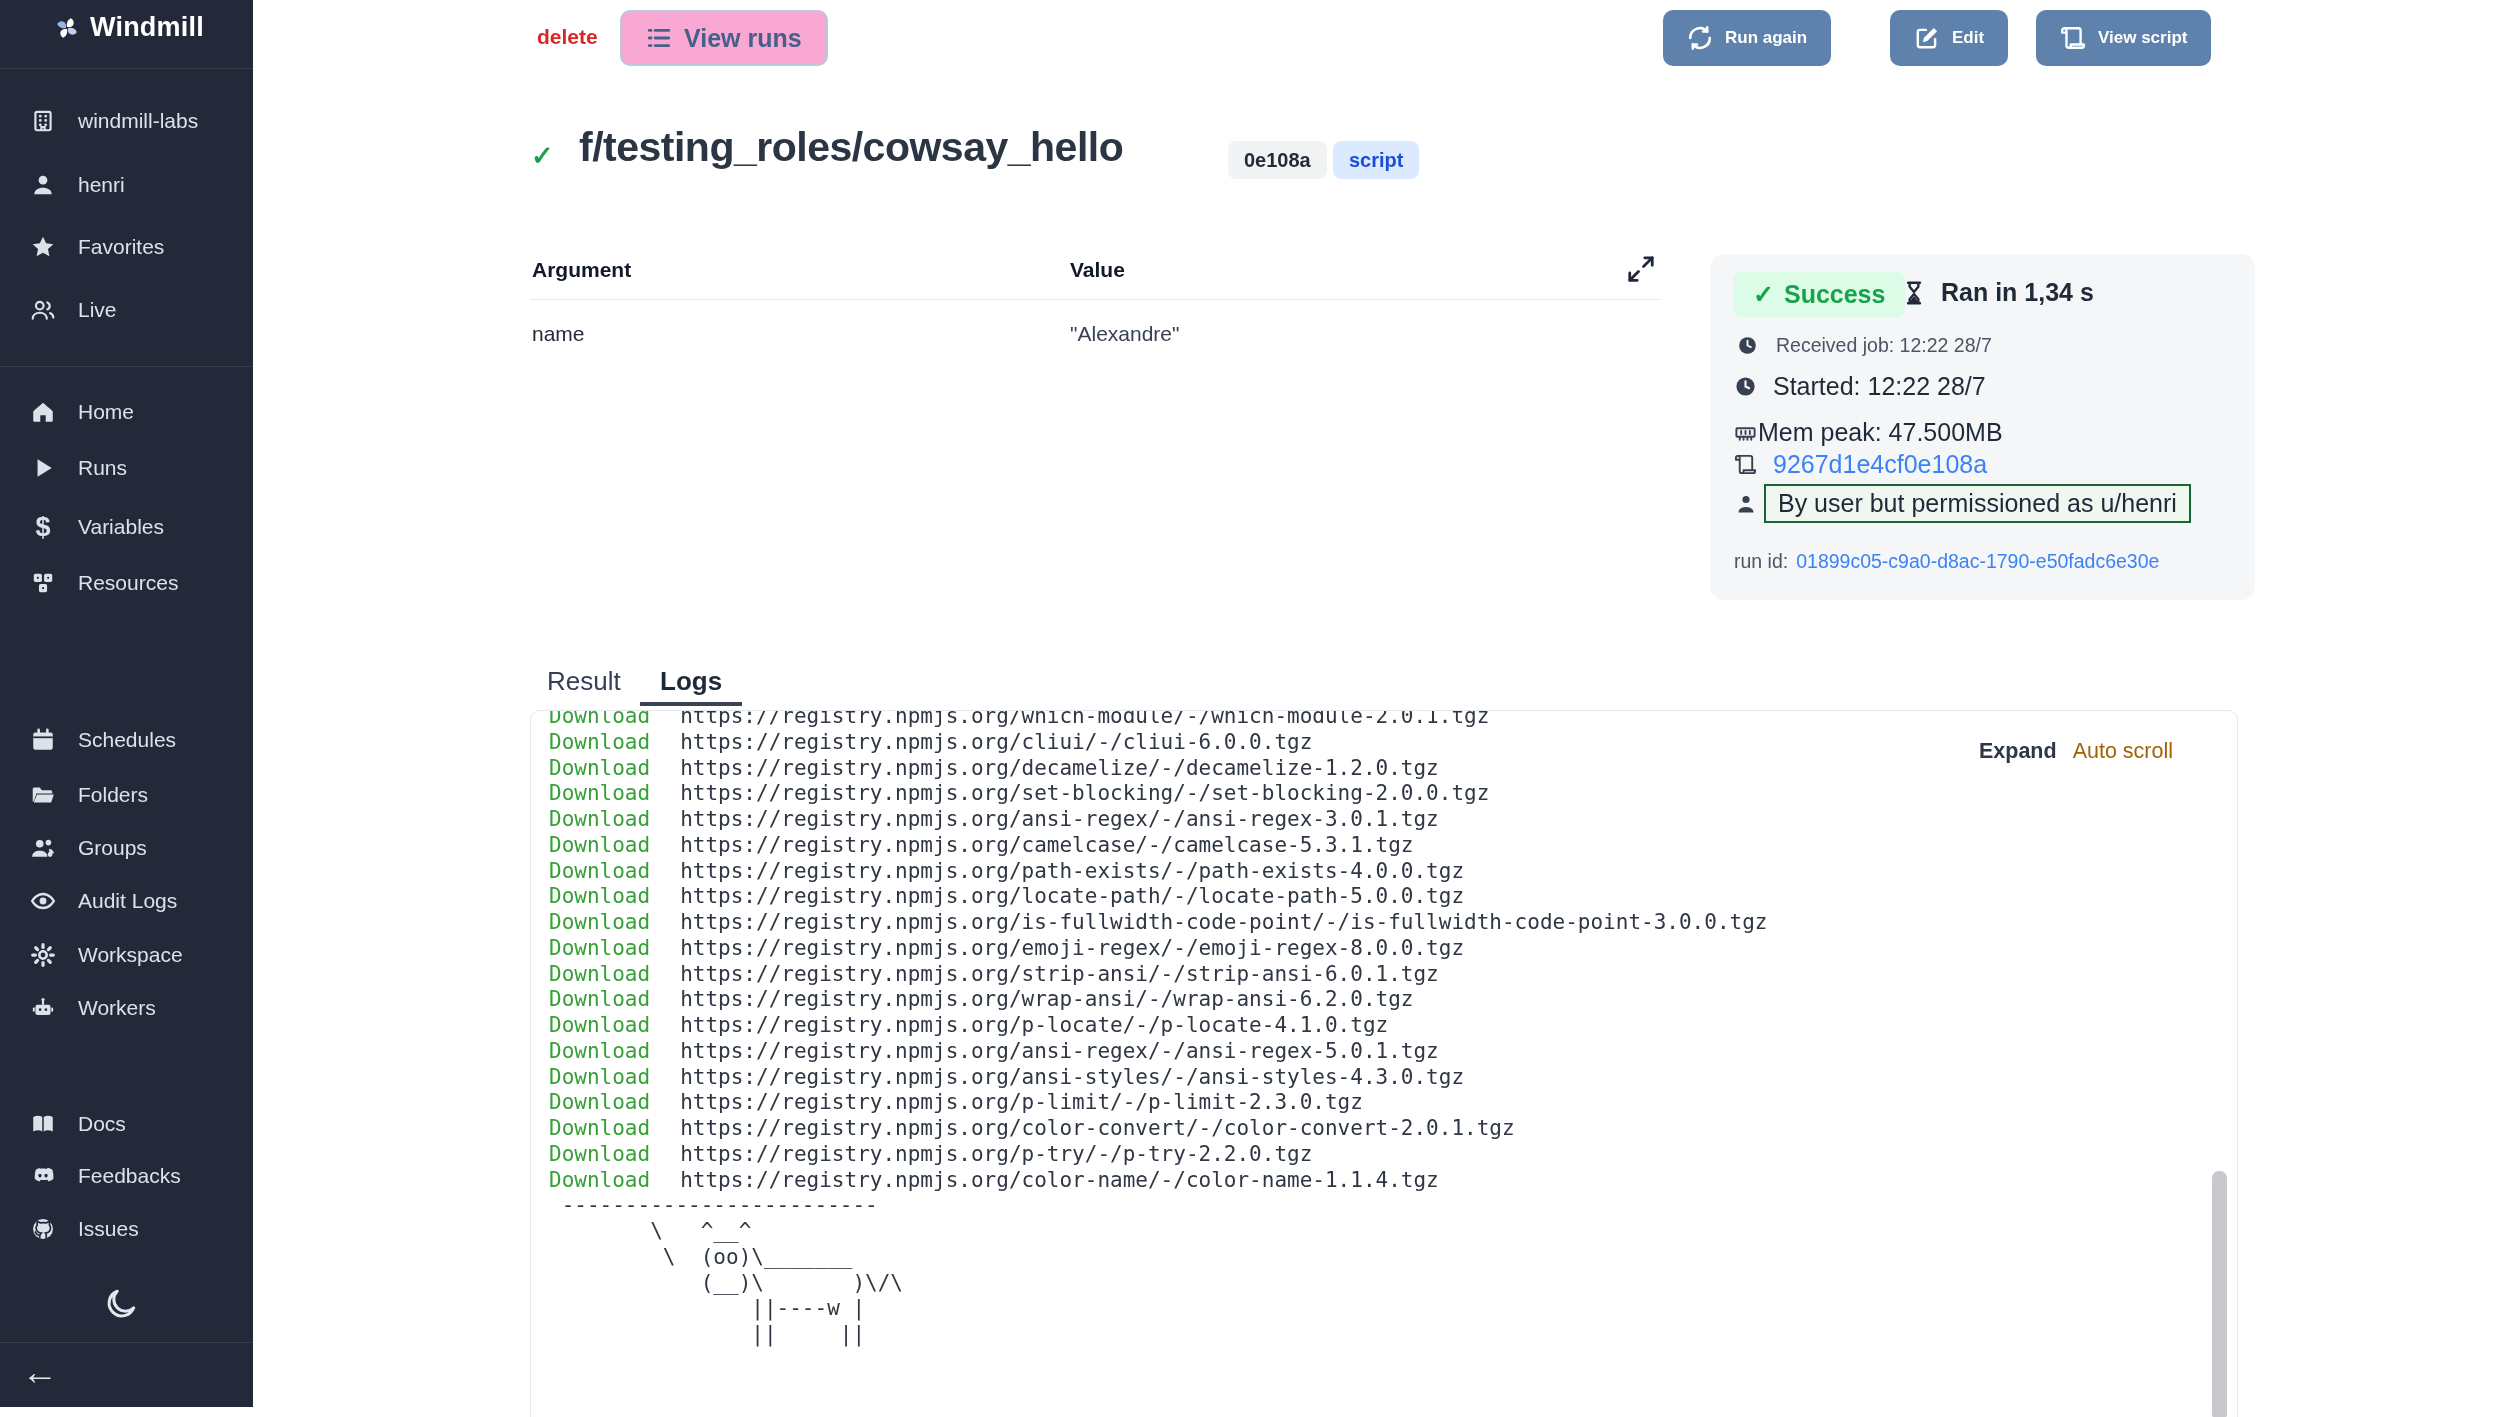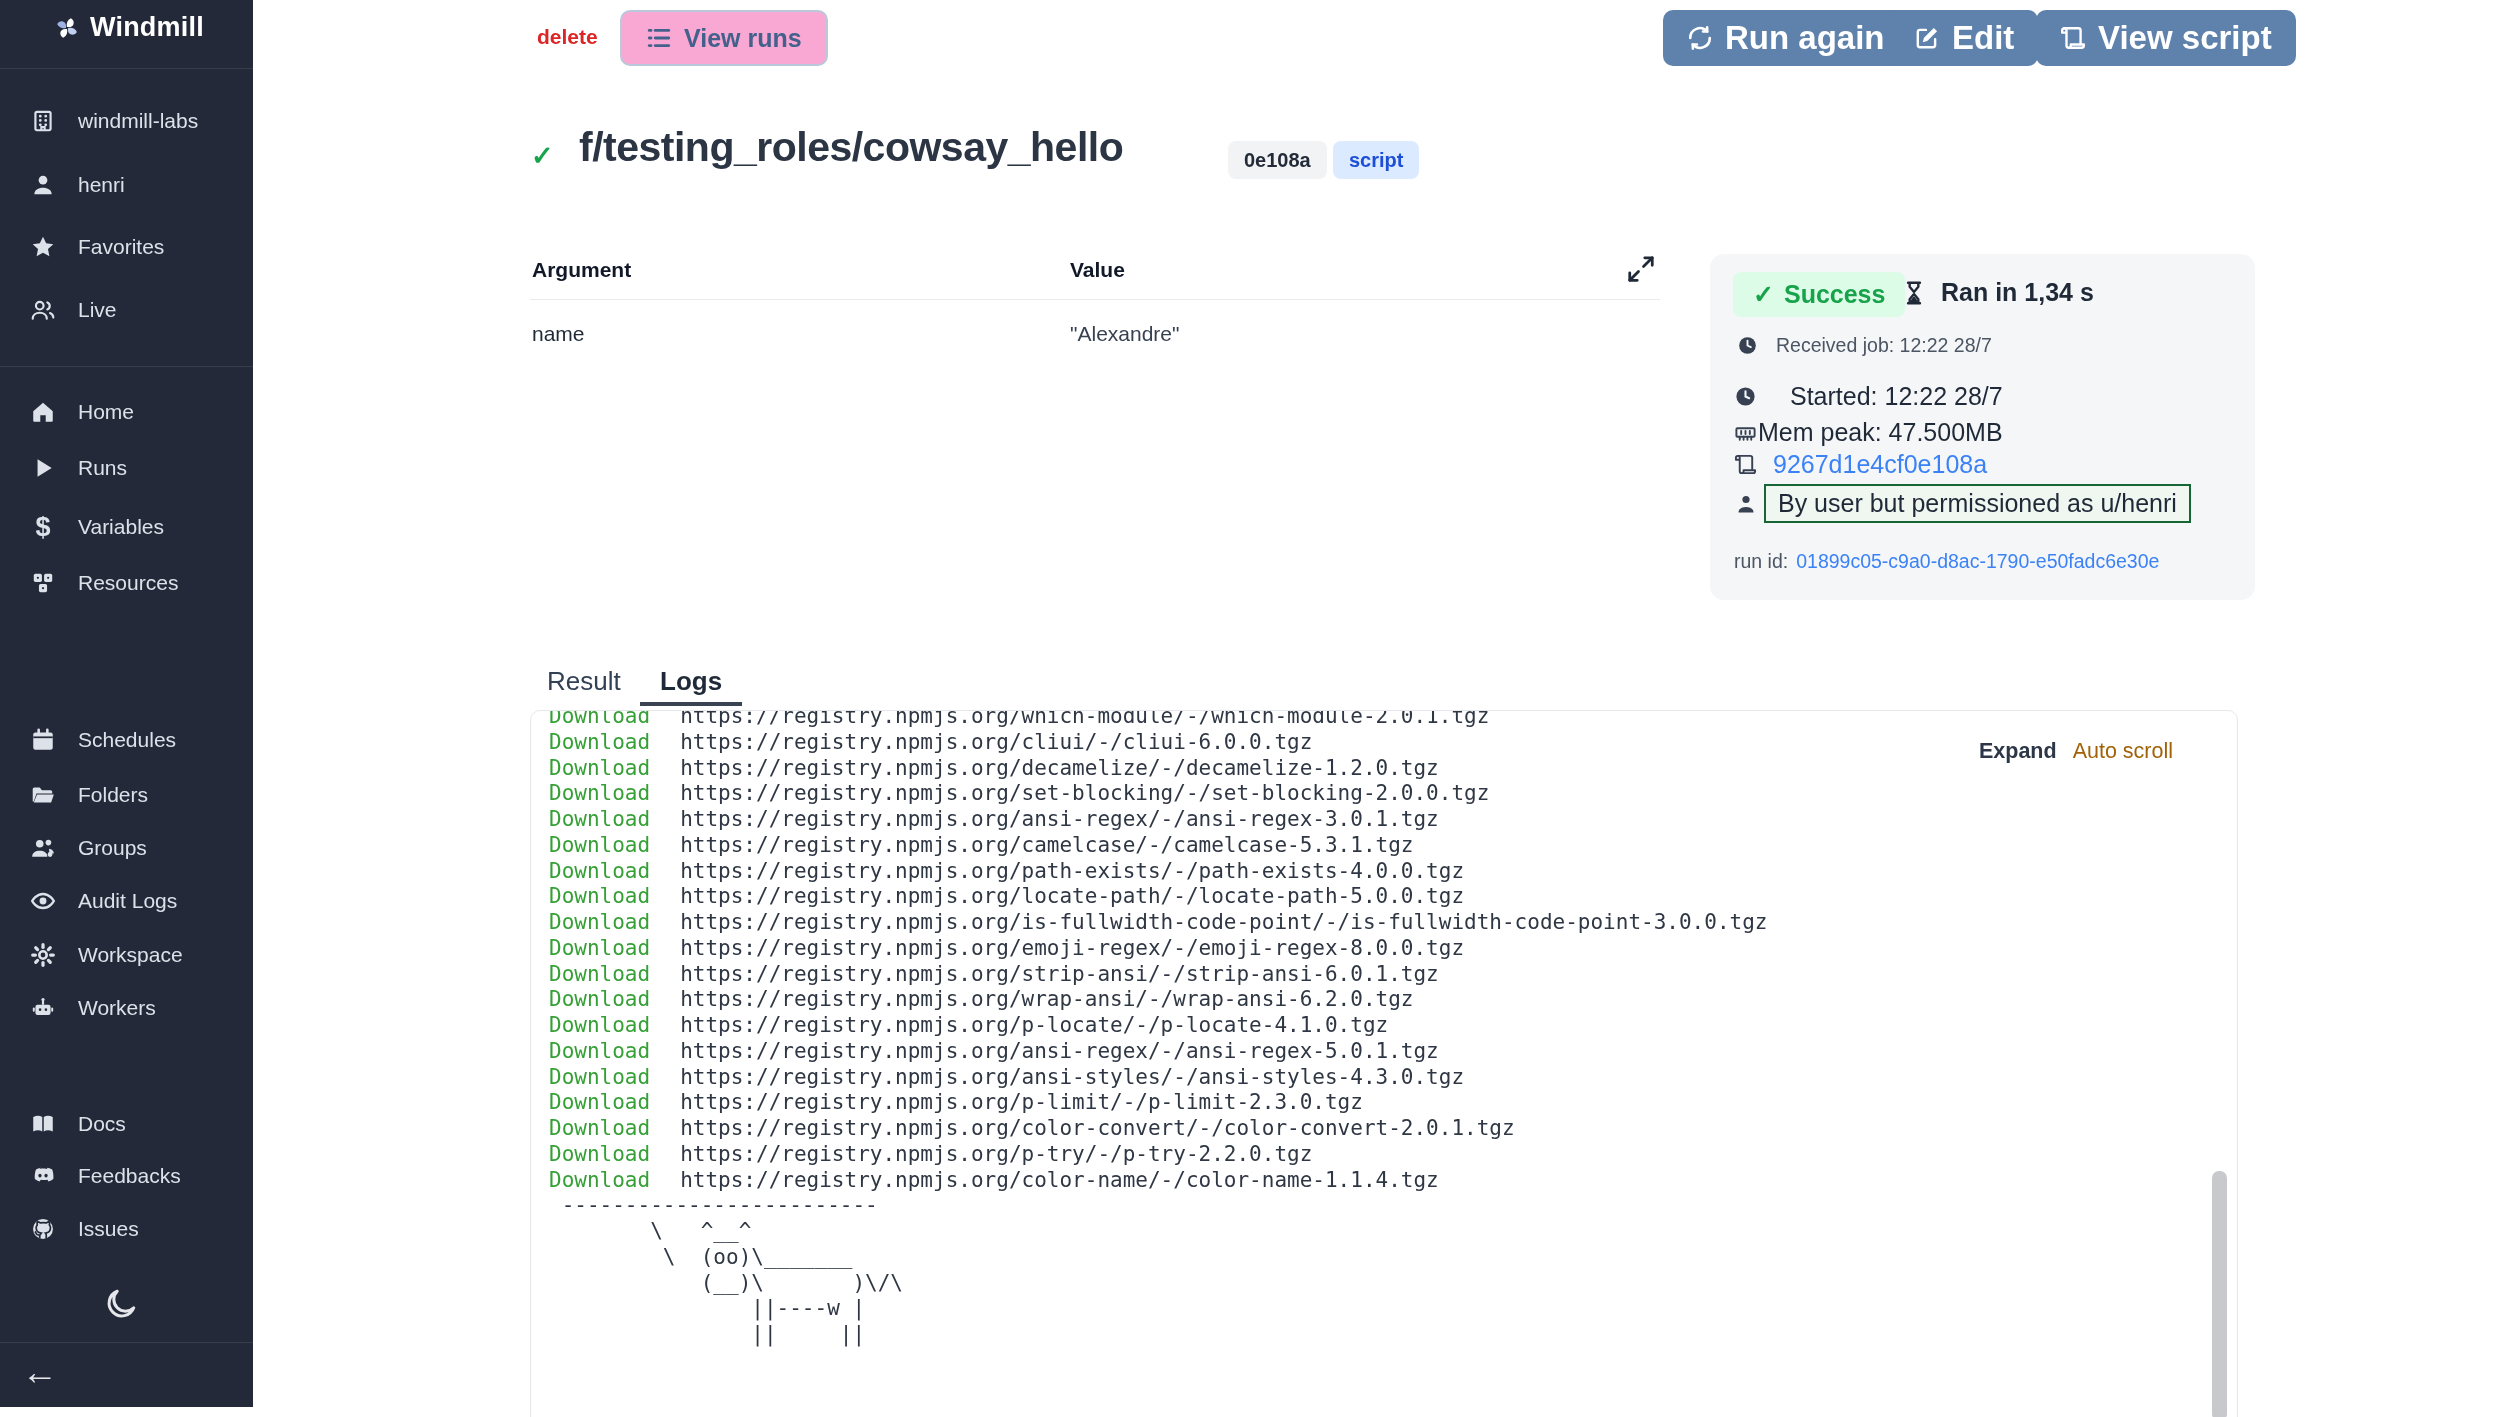--- a/index.html
+++ b/index.html
@@ -14,21 +14,21 @@
   .sb-item span.lbl{color:#dde1e9;font-size:21px;font-weight:500;white-space:nowrap;}
   .sb-ico{width:26px;height:26px;flex:0 0 26px;}
   .sb-dollar{width:26px;text-align:center;color:#dde1e9;font-size:27px;font-weight:700;line-height:26px;}
   .sb-moon{position:absolute;left:103px;top:1286px;width:36px;height:36px;cursor:pointer;}
   .sb-collapse{position:absolute;left:22px;top:1352px;color:#e5e7eb;font-size:36px;cursor:pointer;line-height:40px;}
   
   .txt-btn{position:absolute;font-size:21px;font-weight:600;color:#dc2626;cursor:pointer;}
   .btn{position:absolute;top:10px;height:56px;display:flex;align-items:center;gap:12px;
        border-radius:10px;padding:0 24px;box-sizing:border-box;cursor:pointer;font-weight:700;}
   .btn-outline{background:#f9a8d4;border:2px solid #b9c8da;color:#44618c;font-size:25px;}
-  .btn-solid{background:#5e82ac;border:none;color:#fff;font-size:33px;}
+  .btn-solid{background:#5e82ac;border:none;color:#fff;font-size:17px;}
   
   .title-check{position:absolute;left:531px;top:140px;color:#16a34a;font-size:27px;font-weight:700;}
   .page-title{position:absolute;left:579px;top:124px;font-size:41px;font-weight:800;color:#2b3544;letter-spacing:-.5px;}
   .badge{position:absolute;top:141px;height:38px;display:flex;align-items:center;border-radius:8px;
          padding:0 16px;font-size:20px;box-sizing:border-box;}
   .badge-hash{left:1228px;background:#f1f3f5;color:#242b38;font-weight:600;}
   .badge-kind{left:1333px;background:#dbeafe;color:#1d4ed8;font-weight:700;}
   
   .tbl-hdr{position:absolute;top:258px;font-size:21px;font-weight:700;color:#111827;}
   .tbl-cell{position:absolute;top:322px;font-size:21px;color:#1f2937;}
@@ -314,21 +314,21 @@
       </svg>
       <span class="ran-in">Ran in 1,34 s</span>
     </div>
     <div class="row" style="left:27px;top:80px;gap:18px">
       <svg width="21" height="21" viewBox="0 0 24 24">
         <circle cx="12" cy="12" r="9.5" fill="#374151"></circle>
         <polyline points="12,6.5 12,12 15.8,13.8" fill="none" stroke="#f5f6f8" stroke-width="2.2" stroke-linecap="round"></polyline>
       </svg>
       <span class="small-meta">Received job: 12:22 28/7</span>
     </div>
-    <div class="row" style="left:24px;top:128px;gap:33px">
+    <div class="row" style="left:24px;top:118px;gap:16px">
       <svg width="23" height="23" viewBox="0 0 24 24">
         <circle cx="12" cy="12" r="9.5" fill="#374151"></circle>
         <polyline points="12,6.5 12,12 15.8,13.8" fill="none" stroke="#f5f6f8" stroke-width="2.2" stroke-linecap="round"></polyline>
       </svg>
       <span class="big-meta">Started: 12:22 28/7</span>
     </div>
     <div class="row" style="left:24px;top:164px;gap:1px">
       <svg width="23" height="23" viewBox="0 0 24 24" fill="none" stroke="#374151" stroke-width="2" stroke-linecap="round">
         <rect x="2.5" y="7.5" width="19" height="9" rx="1"></rect>
         <path d="M6 16.5v3M10 16.5v3M14 16.5v3M18 16.5v3"></path>

